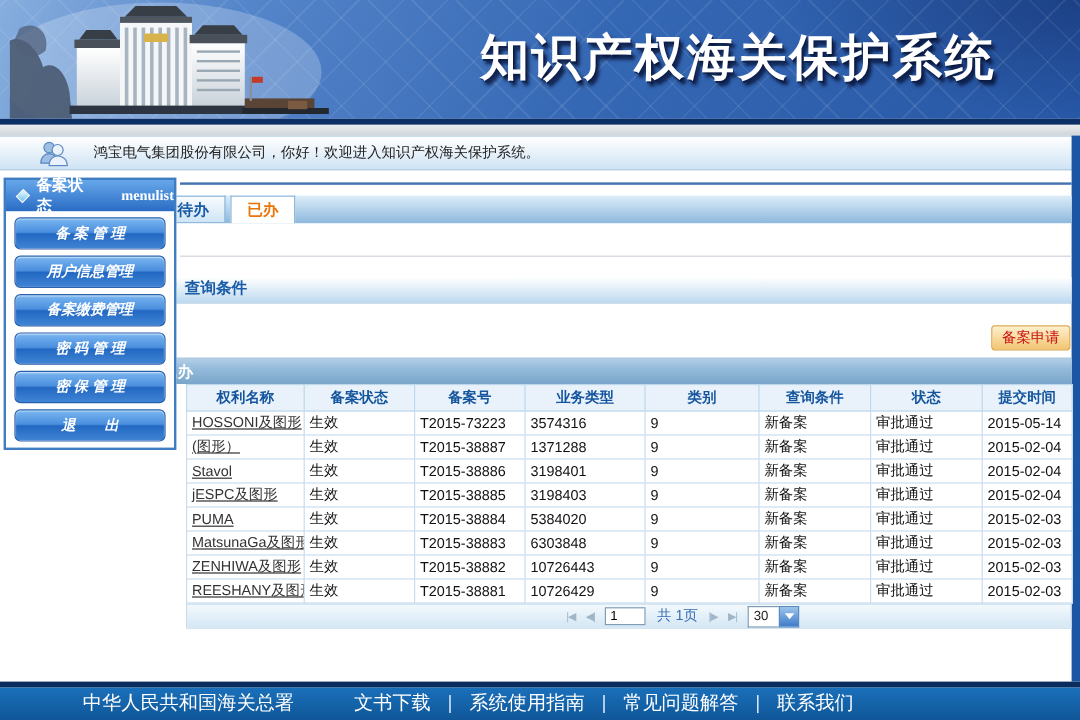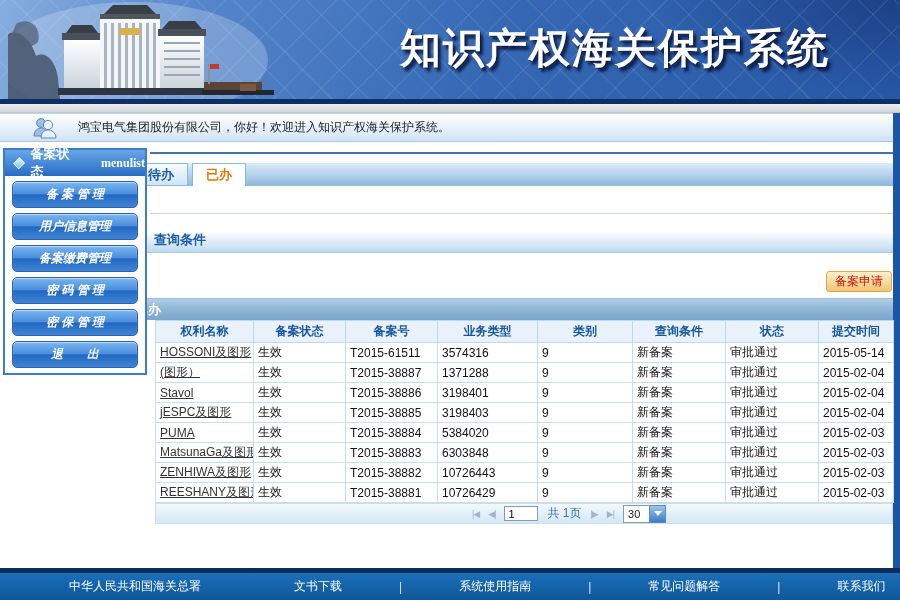--- a/index.html
+++ b/index.html
@@ -123,21 +123,21 @@
     margin:5px 7px 0 7px; height:27px; border-radius:5px;
     background:linear-gradient(180deg,#7ab6f0 0%,#4a8ede 46%,#2268c2 52%,#3f84d4 100%);
     border:1px solid #2a62b0; box-shadow:inset 0 1px 1px rgba(255,255,255,.55);
     color:#fff; font-size:12px; font-weight:bold;
     display:flex; align-items:center; justify-content:center; cursor:pointer; white-space:pre;font-style:italic;
   }
   
   .footer { position:absolute; left:0; top:568px; width:900px; height:32px; }
   .footer-topline { height:5px; background:#0b2c5e; }
   .footer-bar { height:27px; background:linear-gradient(#1a70ba,#0f5698);
-                display:flex; align-items:center; padding-left:55px; color:#fff; font-size:12px;gap:43px; }
+                display:flex; align-items:center; padding-left:55px; color:#fff; font-size:16px; }
   .f-link { cursor:pointer; padding:0 14px; white-space:nowrap; }
   .f-link.first { margin-right:22px; }
   .f-sep { color:#d8e6f4; }
 </style>
 </head>
 <body>
 
 <div class="page">
 
   <div class="banner">
@@ -236,21 +236,21 @@
           <th>类别</th>
           <th>查询条件</th>
           <th>状态</th>
           <th>提交时间</th>
         </tr>
       </thead>
     <tbody id="table-body">
         <tr>
           <td><span class="rlink">HOSSONI及图形</span></td>
           <td>生效</td>
-          <td>T2015-61511</td>
+          <td>T2015-73223</td>
           <td>3574316</td>
           <td>9</td>
           <td>新备案</td>
           <td>审批通过</td>
           <td>2015-05-14</td>
         </tr>
         <tr>
           <td><span class="rlink">(图形）</span></td>
           <td>生效</td>
           <td>T2015-38887</td>

